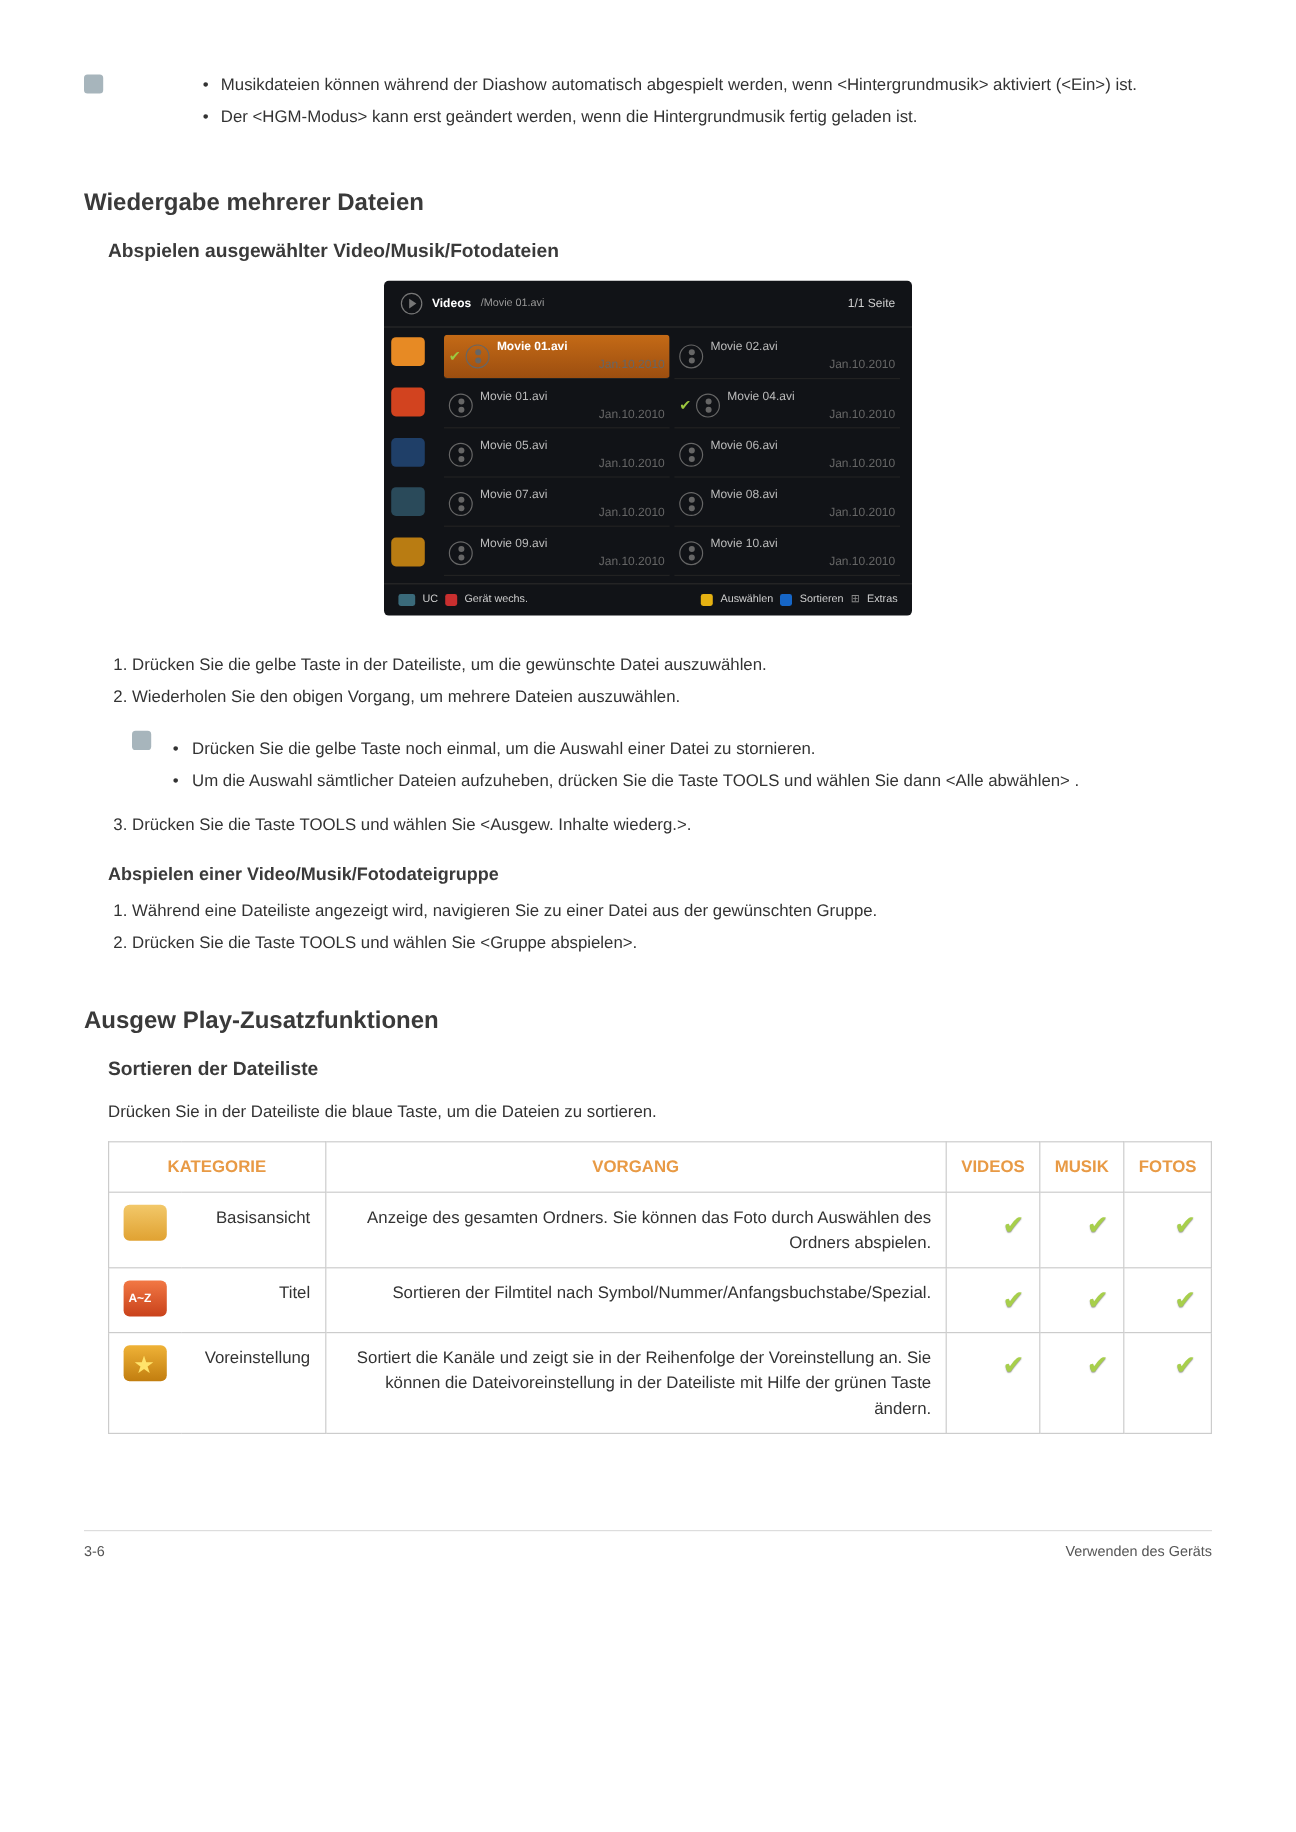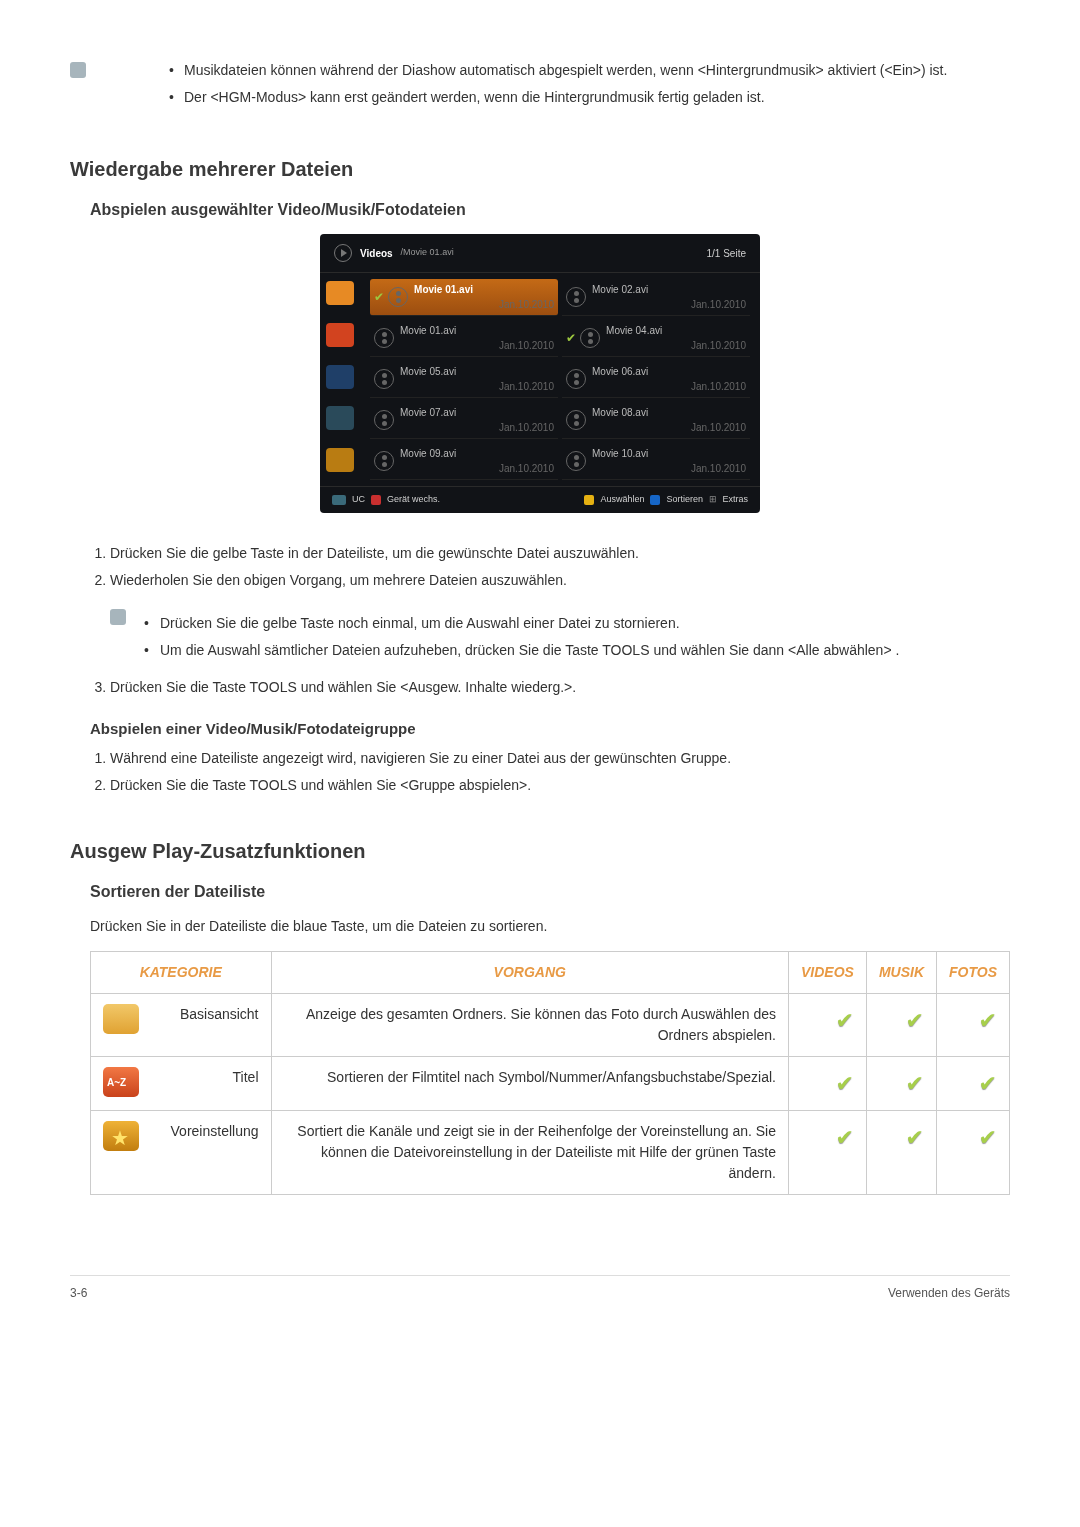--- a/index.html
+++ b/index.html
@@ -76,21 +76,21 @@
   .inner-bullets { list-style: none; }
   .inner-bullets li { position: relative; padding-left: 22px; margin: 6px 0; }
   .inner-bullets li::before { content: "•"; position: absolute; left: 6px; }
   .check-svg { display: inline-block; width: 18px; height: 14px; vertical-align: middle; }
   .check-svg::before { content: "✔"; color: #9dc83f; font-size: 16px; text-shadow: 0 1px 1px #aaa; }
 
   p.sub-p { margin: 6px 20px 14px 20px; }
 
   table.sort-table { border-collapse: collapse; width: calc(100% - 20px); margin: 0 0 0 20px; }
   table.sort-table th, table.sort-table td { border: 1px solid #ccc; padding: 10px 12px; vertical-align: top; text-align: right; }
-  table.sort-table th { color: #e89a45; font-weight: bold; text-align: center; background: #fff; font-style: italic; }
+  table.sort-table th { color: #e89a45; font-weight: bold; text-align: center; background: #fff; }
   .cat-icon { width: 36px; height: 30px; border-radius: 5px; flex: none; }
   .ci-folder { background: linear-gradient(#f2c869,#e0a232); }
   .ci-az { background: linear-gradient(#f27844,#c9421b); position: relative; }
   .ci-az::after { content: "A~Z"; position: absolute; color: #fff; font-size: 10px; font-weight: bold; left: 4px; top: 8px; }
   .ci-star { background: linear-gradient(#efb237,#c27e0f); position: relative; }
   .ci-star::after { content: "★"; position: absolute; color: #ffe36b; font-size: 20px; left: 8px; top: 2px; }
   .cell-check { text-align: center; vertical-align: middle; }
   .big-check::before { content: "✔"; color: #a7cf4b; font-size: 22px; text-shadow: 0 1px 1px #999; }
 
   .footer { margin-top: 80px; border-top: 1px solid #ddd; padding-top: 8px; display: flex; justify-content: space-between; font-size: 12px; color: #555; }

